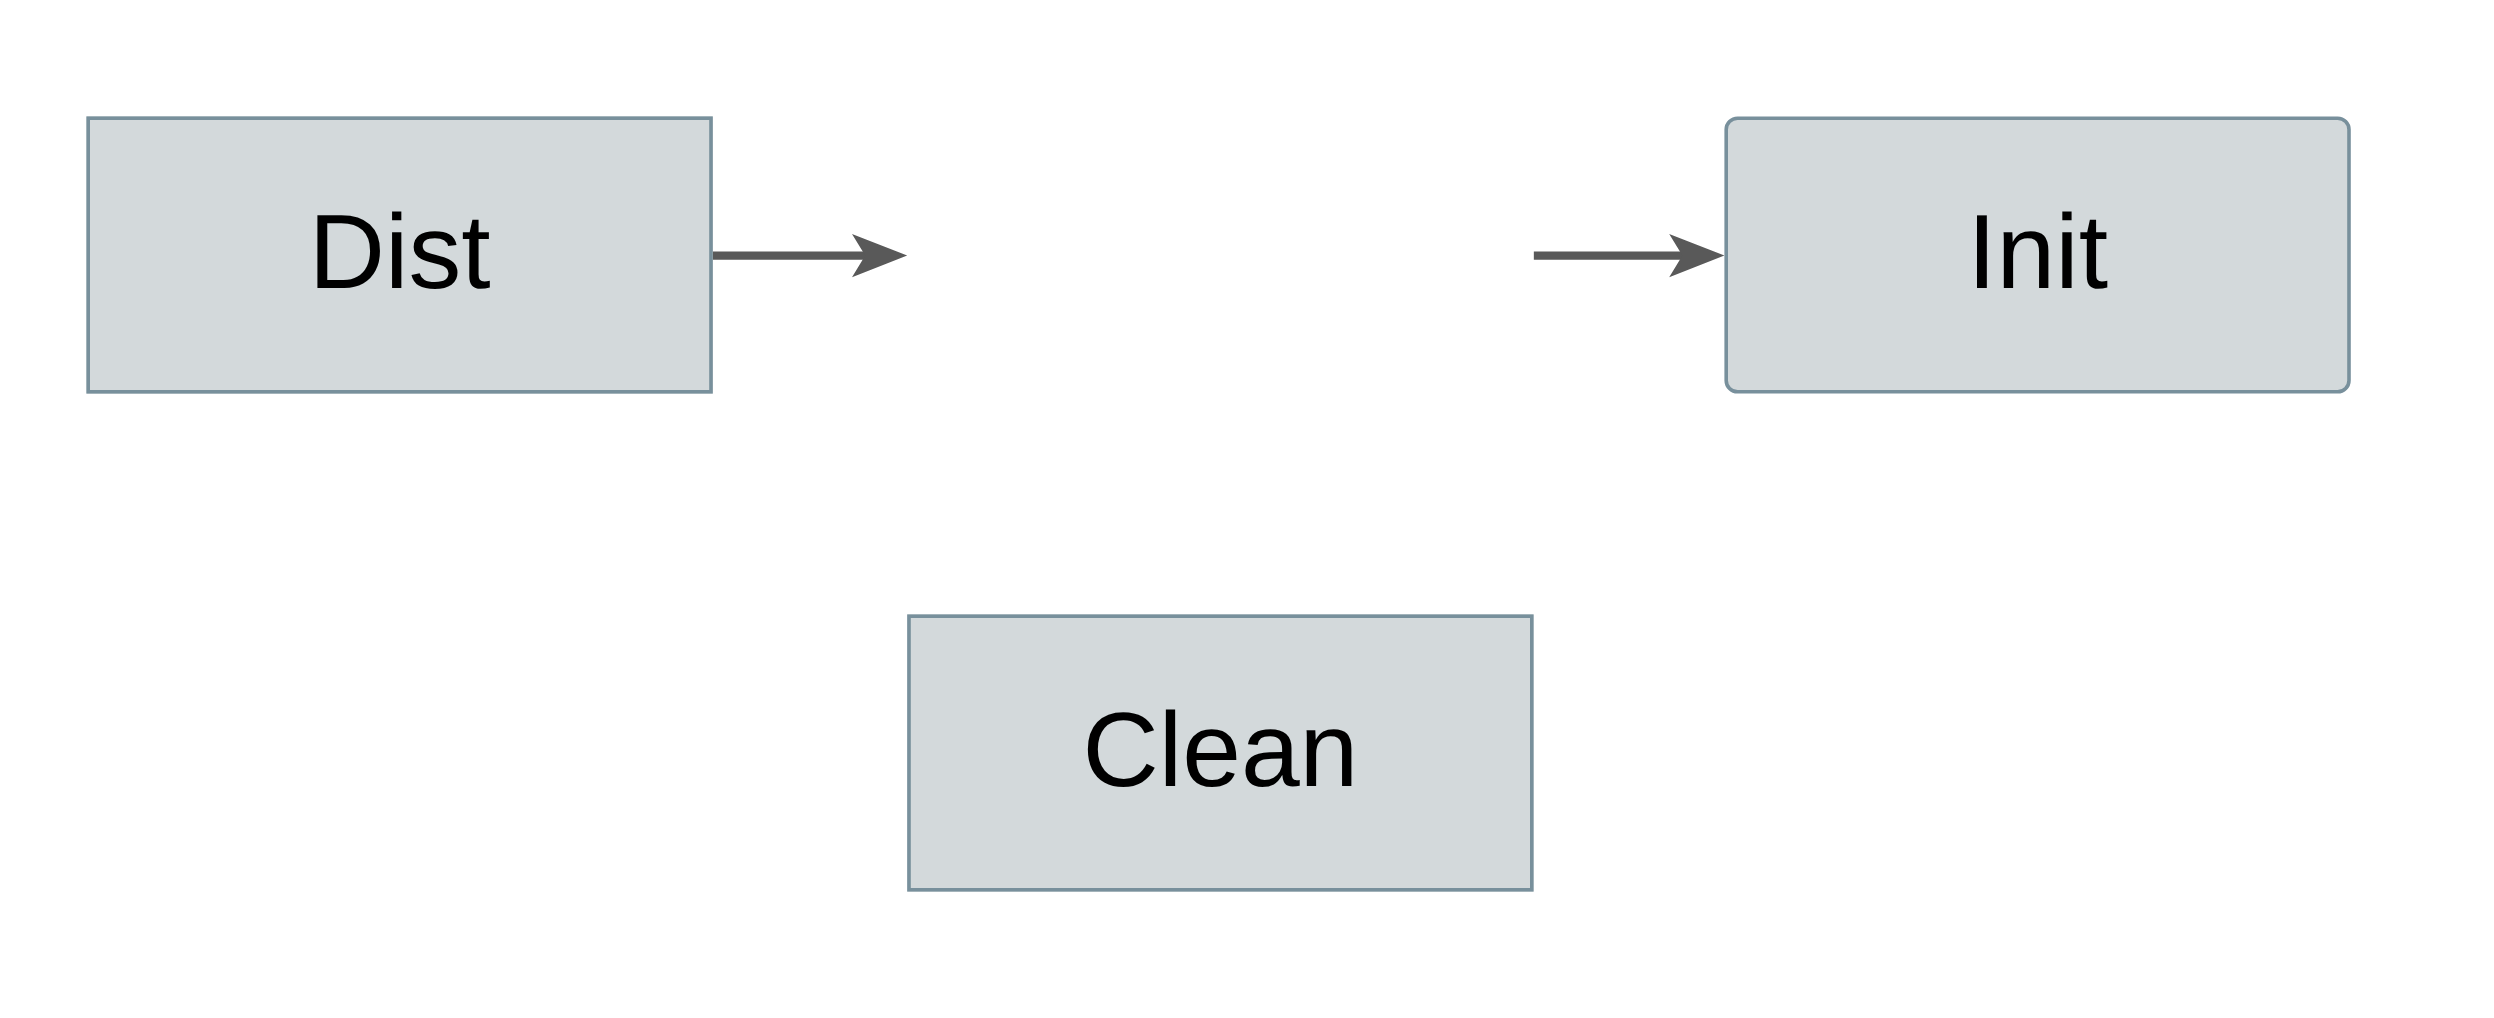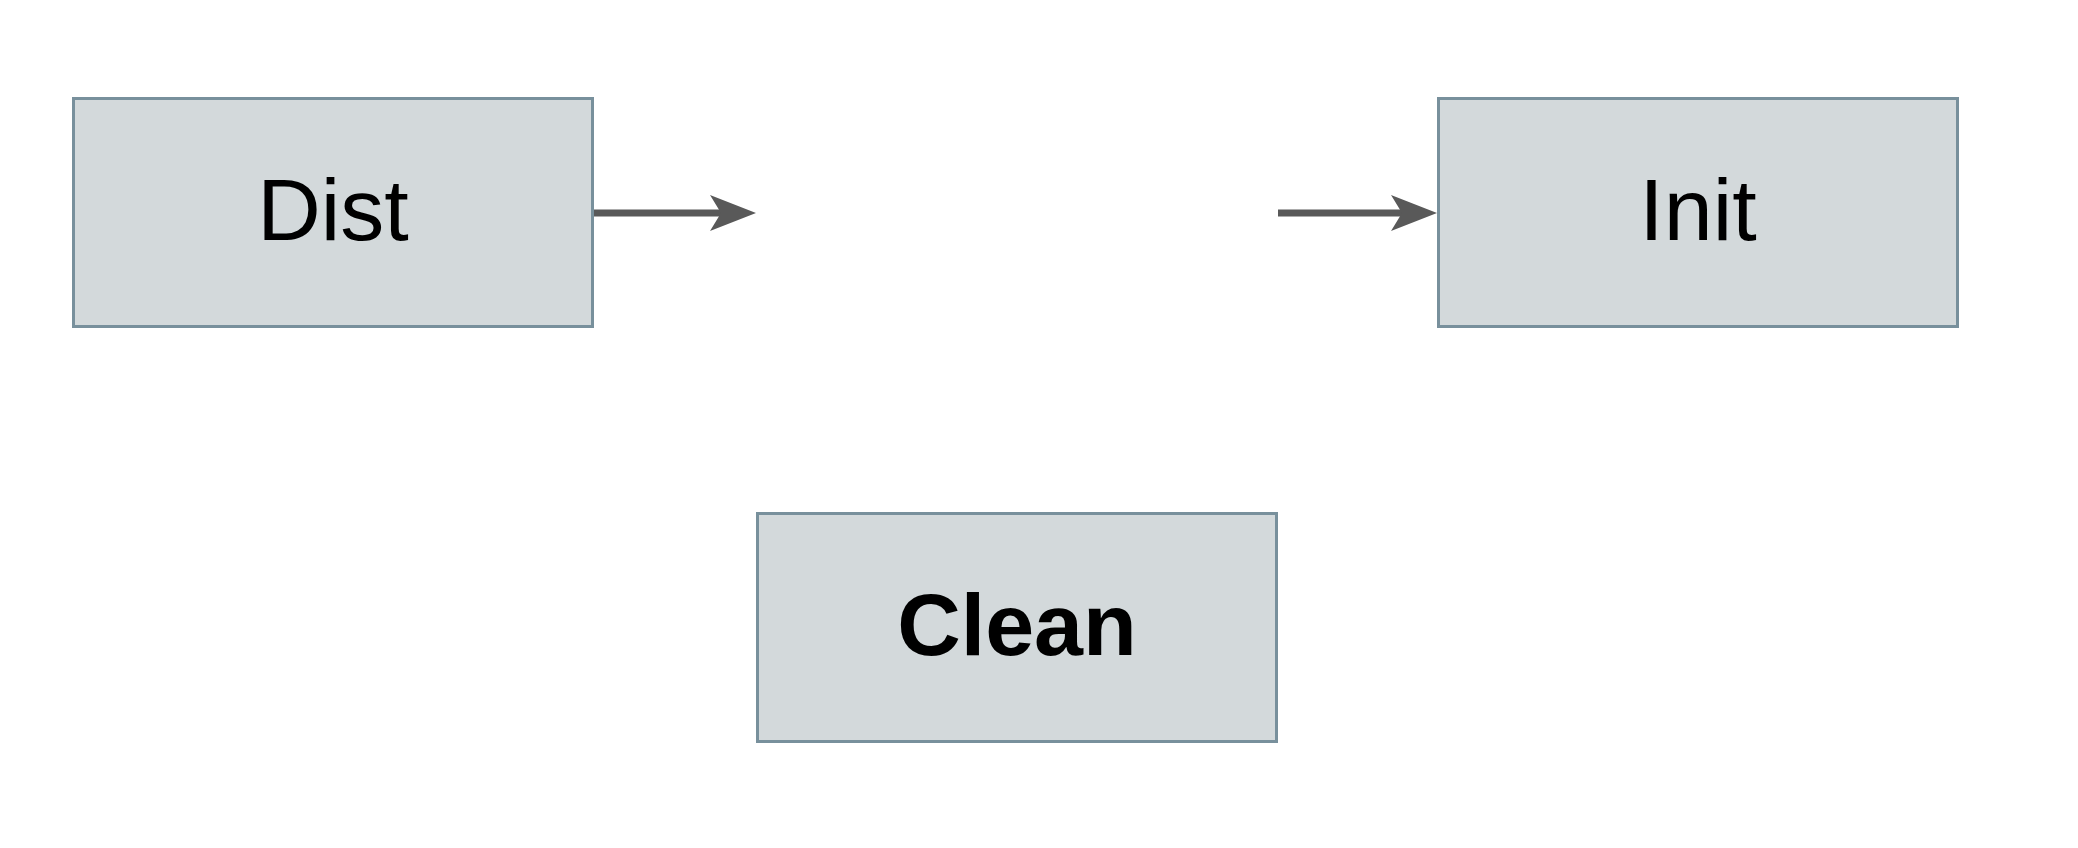--- a/index.html
+++ b/index.html
@@ -22,22 +22,22 @@
     height: 231px;
     background: #d3d9db;
     border: 3px solid #78909c;
     box-sizing: border-box;
     display: flex;
     align-items: center;
     justify-content: center;
   }
   .node-dist    { left: 72px;   top: 97px;  }
   .node-compile { left: 756px;  top: 97px;  }
-  .node-init    { left: 1437px; top: 97px;  }
-  .node-clean   { left: 756px;  top: 512px; font-weight: bold; }
+  .node-init    { left: 1437px; top: 97px; border-radius: 11px;  }
+  .node-clean   { left: 756px;  top: 512px; }
   .node-label {
     font-size: 88px;
     line-height: 1;
     color: #000000;
     letter-spacing: 0px;
     white-space: nowrap;
     padding-bottom: 6px;
   }
   .arrow {
     position: absolute;

